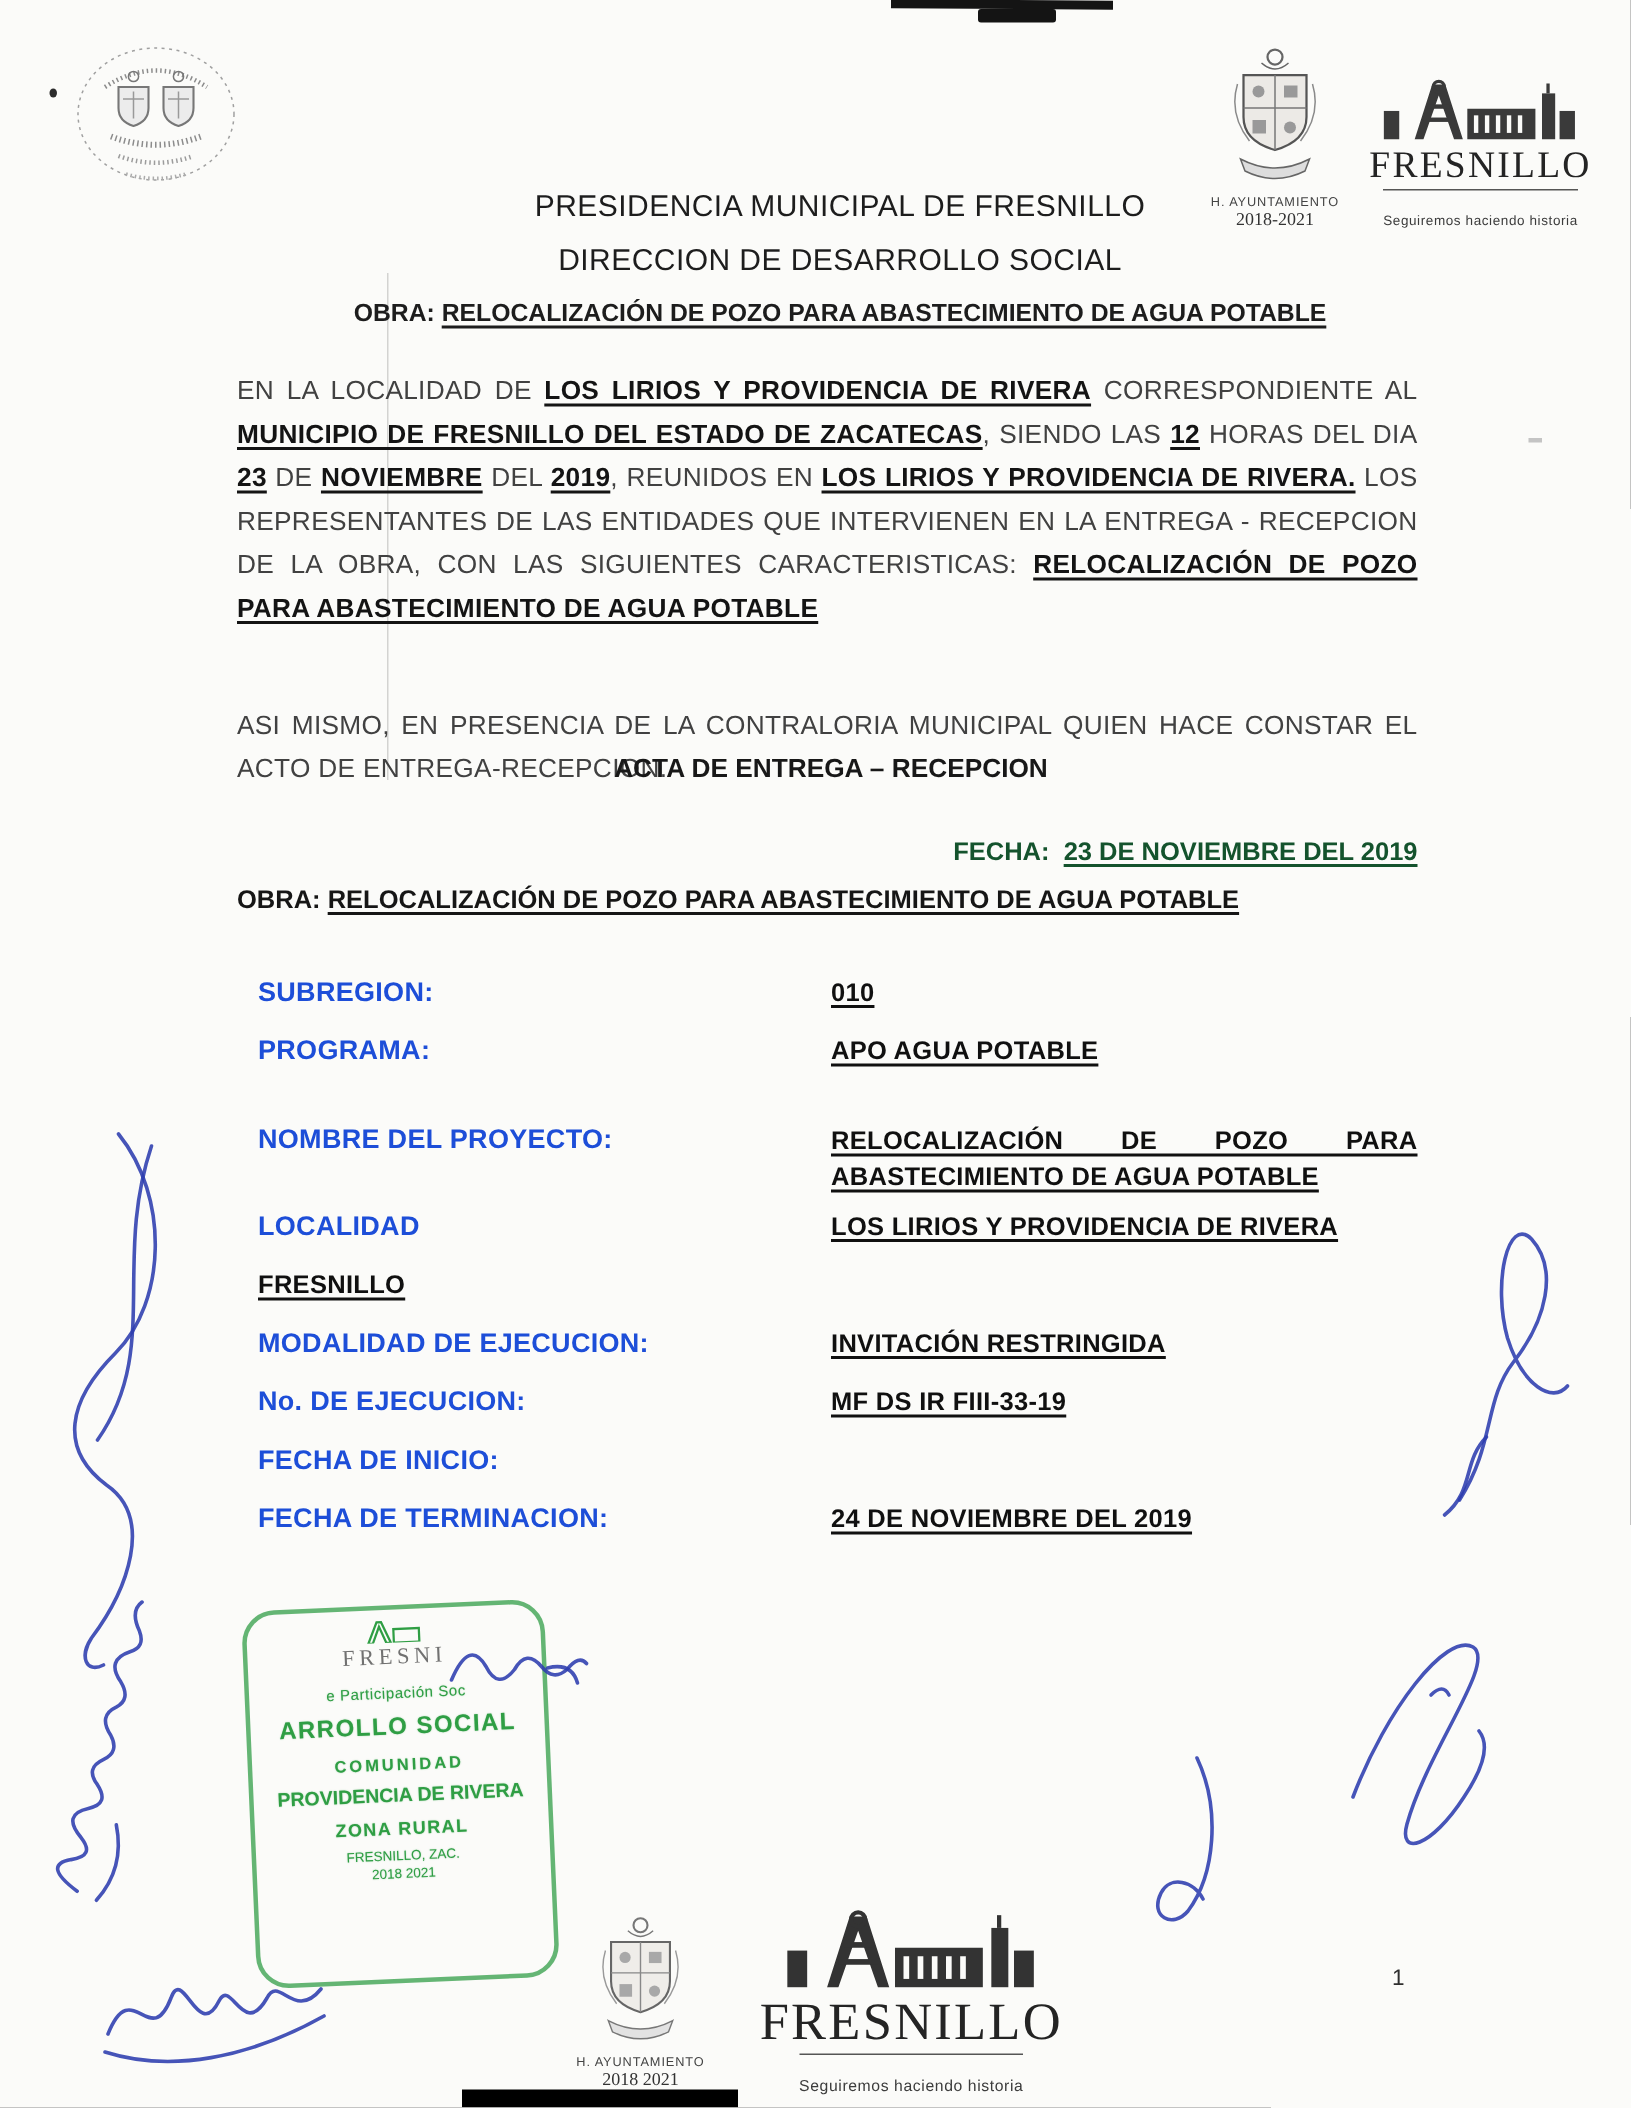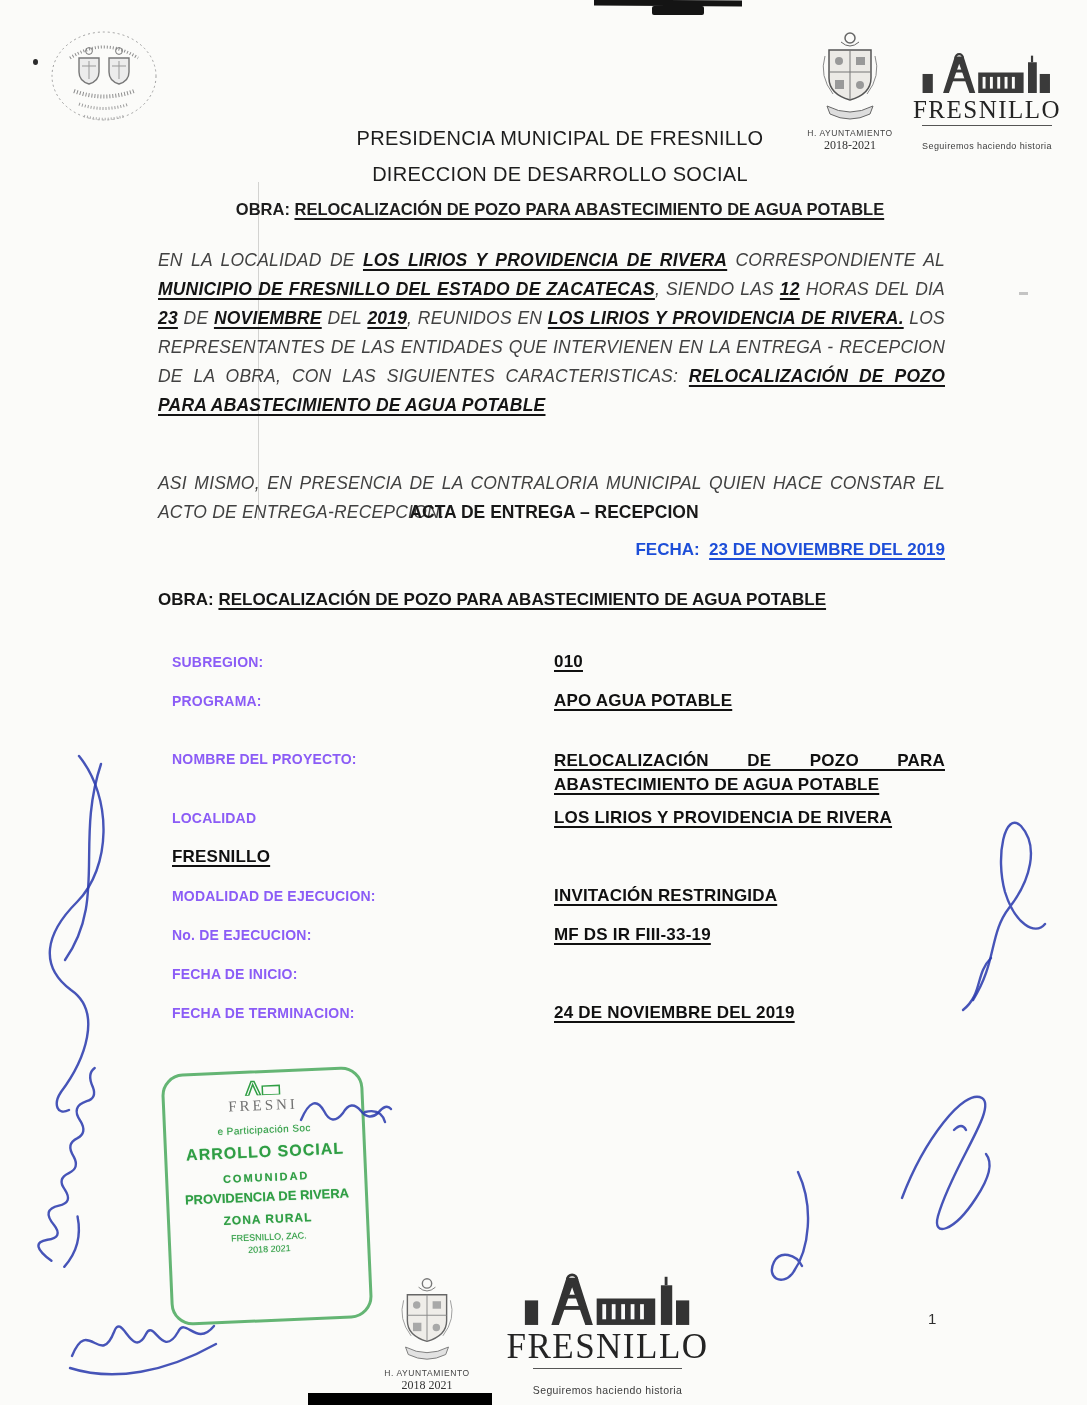--- a/index.html
+++ b/index.html
@@ -8,32 +8,32 @@
   .abs{position:absolute;}
 
   
   .hdr-block{left:150px;top:120px;width:820px;text-align:center;}
   .title{font-weight:400;font-size:20px;line-height:36px;color:#1d1d1d;letter-spacing:.3px;}
   .obra-line{font-weight:700;font-size:16.5px;line-height:26px;color:#1d1d1d;margin-top:4px;}
   .u{ text-decoration:underline;text-underline-offset:3px;text-decoration-thickness:1.5px;}
 
   
   .para{left:158px;width:787px;font-size:17.5px;line-height:29px;text-align:justify;
-        letter-spacing:.2px;color:#414141;font-style:italic;}
+        letter-spacing:.2px;color:#414141;}
   .bu{font-weight:700;color:#141414;text-decoration:underline;text-underline-offset:3px;
       text-decoration-thickness:1.6px;}
   .acta{left:144px;top:502px;width:820px;text-align:center;font-weight:700;font-size:17.5px;color:#181818;}
-  .fecha{left:158px;top:540px;width:787px;text-align:right;font-weight:700;font-size:17px;color:#1d4ed8;}
+  .fecha{left:158px;top:558px;width:787px;text-align:right;font-weight:700;font-size:17px;color:#14532d;}
   .obra2{left:158px;top:590px;width:787px;font-weight:700;font-size:17px;color:#161616;}
 
   
   .fields{left:172px;top:642px;width:773px;display:flex;flex-direction:column;}
   .frow{display:flex;height:39px;}
   .frow.dbl{height:78px;}
-  .flabel{width:382px;display:flex;align-items:center;font-weight:700;font-size:14px;color:#8b5cf6;letter-spacing:.2px;}
+  .flabel{width:382px;display:flex;align-items:center;font-weight:700;font-size:18px;color:#1d4ed8;letter-spacing:.2px;}
   .fvalue{flex:1;display:flex;flex-direction:column;justify-content:center;}
   .val{font-weight:700;font-size:17px;color:#101010;text-decoration:underline;
        text-underline-offset:3px;text-decoration-thickness:1.6px;letter-spacing:.2px;line-height:24px;}
   .val.spread{display:block;width:100%;text-align:justify;text-align-last:justify;margin-top:27px;}
 
   
   .seal-top-right{left:805px;top:30px;width:90px;text-align:center;}
   .seal-bottom{left:382px;top:1276px;width:90px;text-align:center;}
   .seal-label{font-size:8.5px;letter-spacing:.6px;color:#444;margin-top:2px;}
   .seal-years{font-family:"Liberation Serif",serif;font-size:12px;color:#333;}

